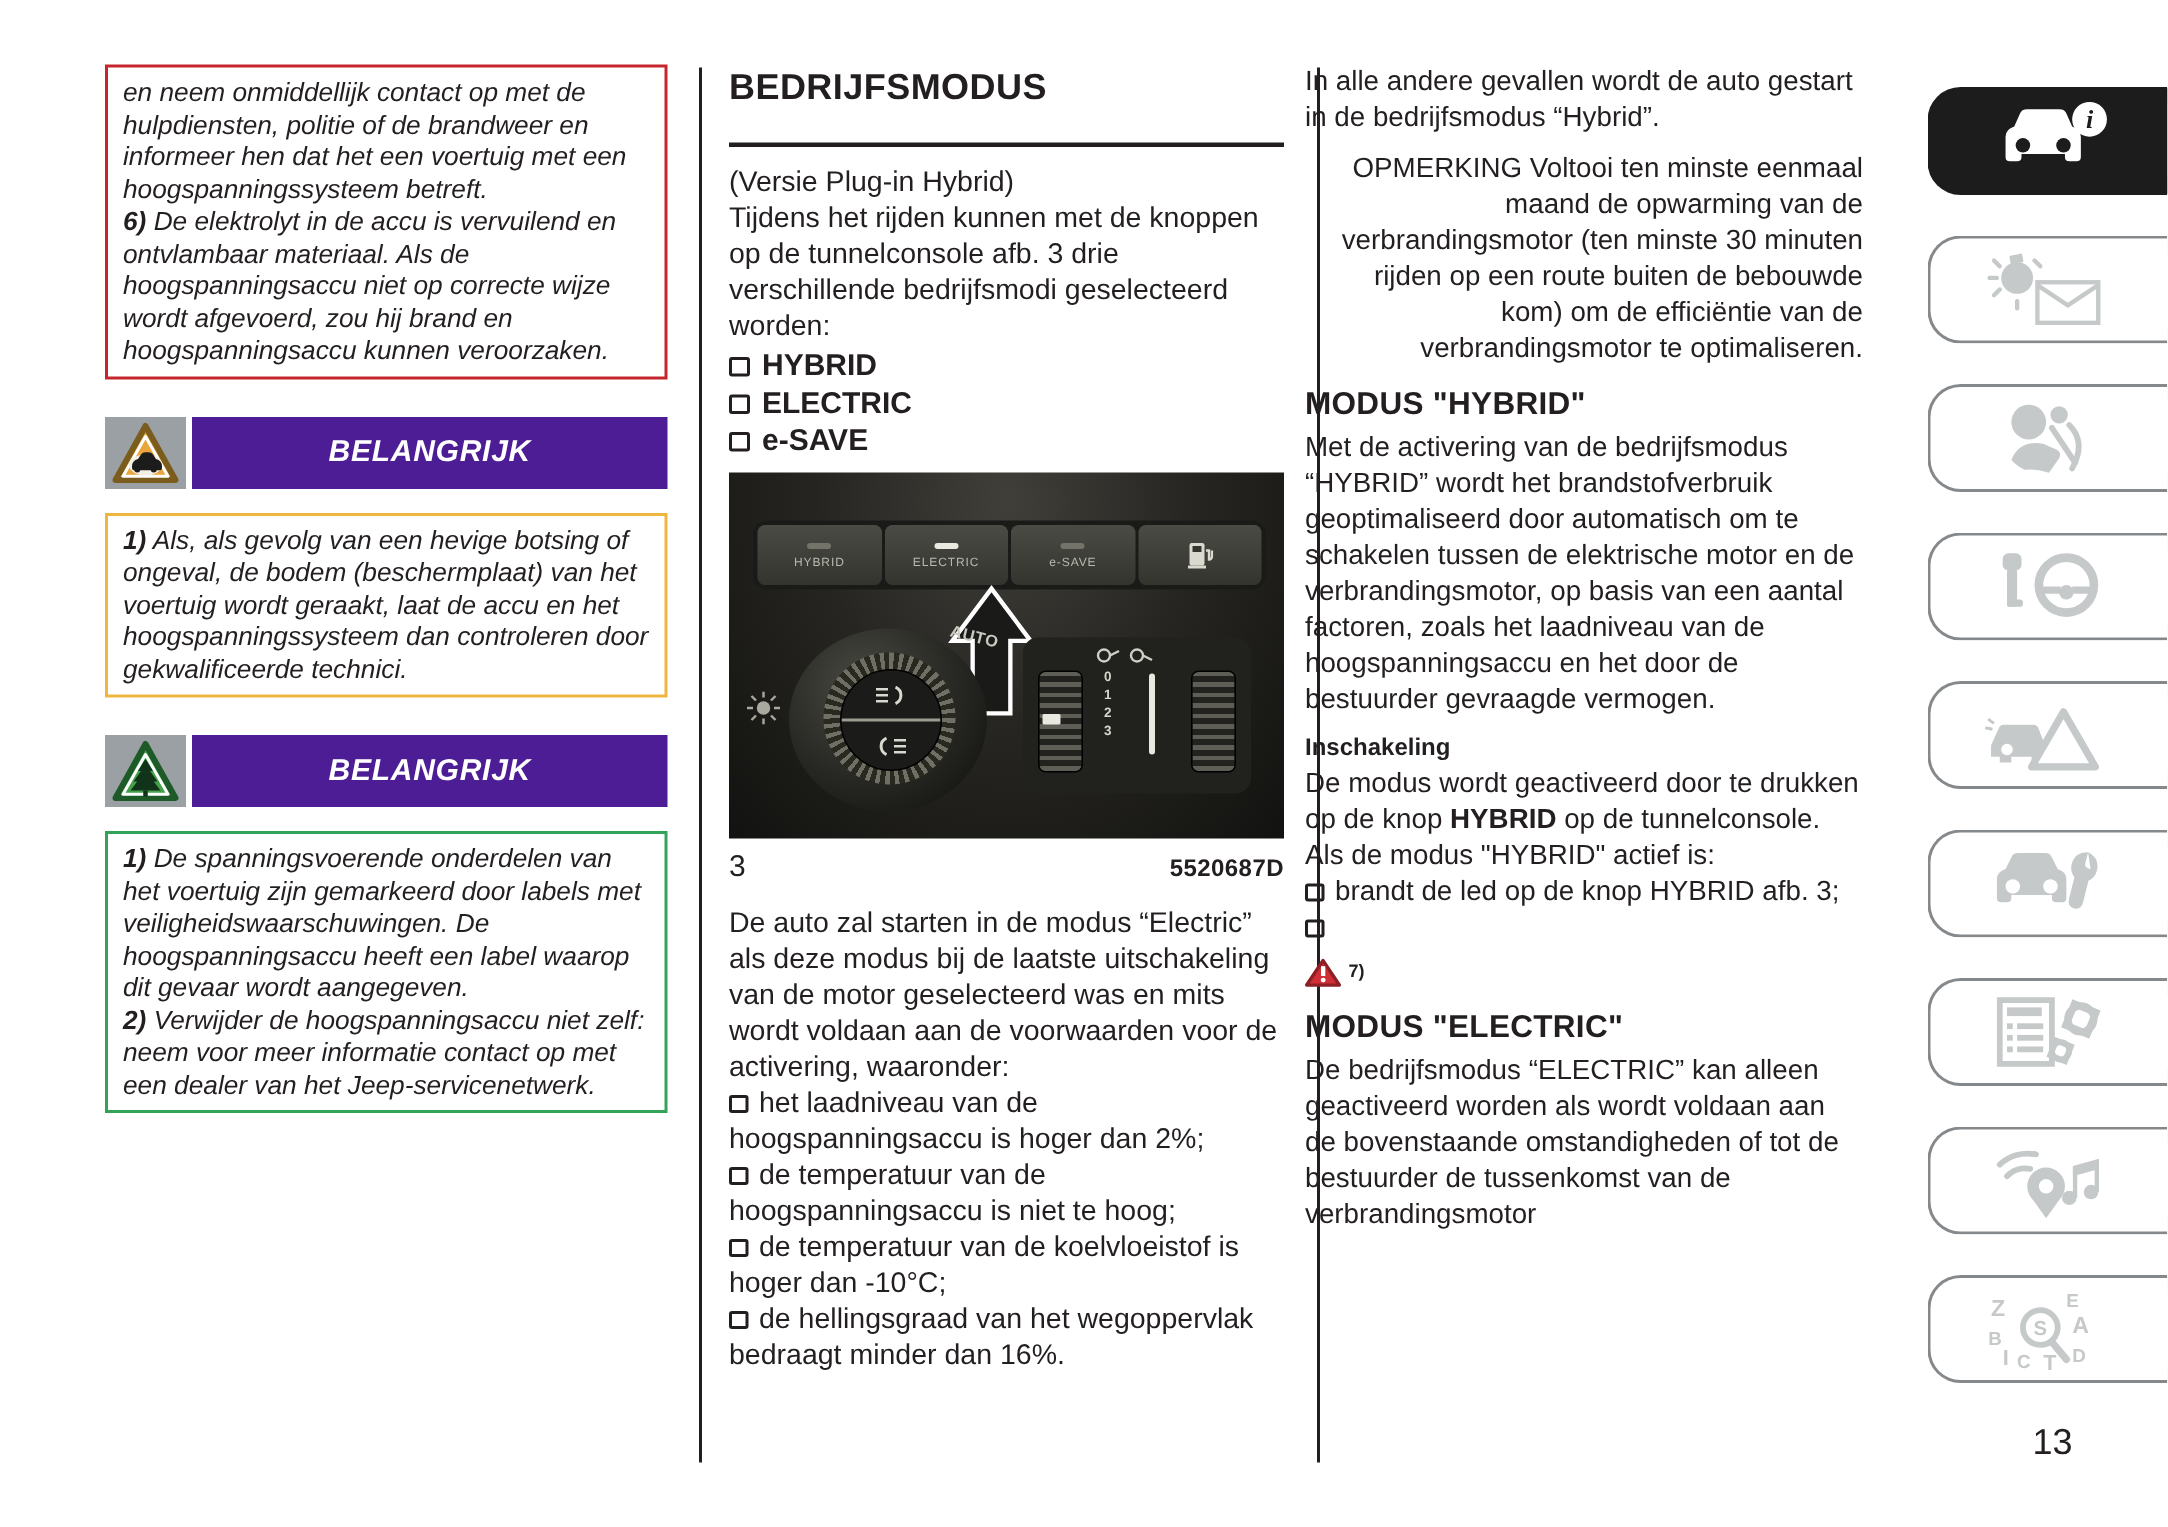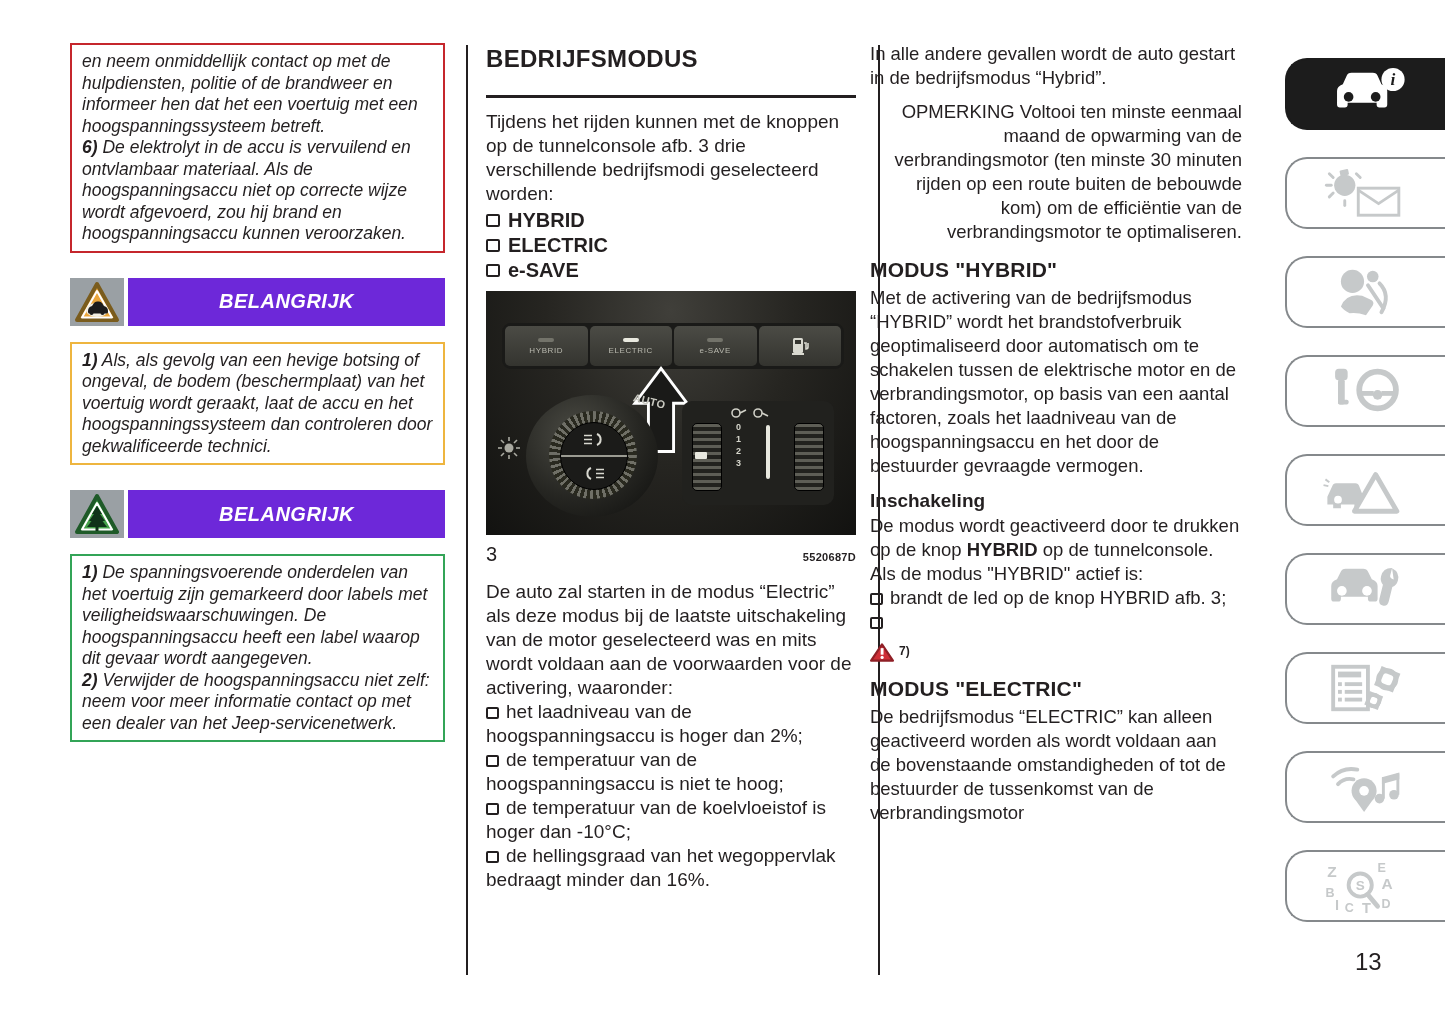--- a/index.html
+++ b/index.html
@@ -14,21 +14,21 @@
   #col-left{left:70px;top:43px;width:375px;}
   #col-mid{left:486px;top:45px;width:370px;}
   #col-right{left:870px;top:42px;width:372px;}
 
   
   .notebox{border:2px solid;padding:6px 10px;font-style:italic;font-size:17.5px;line-height:21.5px;}
   .notebox .num{font-weight:bold;}
   #redbox{border-color:#c5262c;}
   #yellowbox{border-color:#eeb53f;margin-top:16px;}
   #greenbox{border-color:#33a457;margin-top:16px;}
-  .banner{margin-top:25px;height:48px;background:#6d28d9;display:flex;align-items:stretch;}
+  .banner{margin-top:25px;height:48px;background:#4c1d95;display:flex;align-items:stretch;}
   .banner .iconbox{width:54px;display:flex;align-items:center;justify-content:center;background:#9aa0a4;}
   .banner .gapstripe{width:4px;background:#ffffff;}
   .banner .blabel{flex:1;display:flex;align-items:center;justify-content:center;
     color:#ffffff;font-weight:bold;font-style:italic;font-size:20px;letter-spacing:.5px;}
 
   
   .h1{font-size:24px;font-weight:bold;letter-spacing:.3px;border-bottom:3px solid #231f20;
       padding-bottom:22px;margin:0 0 12px 0;}
   .body{font-size:19px;line-height:24px;margin:0;}
   .modes{margin:2px 0 6px 0;}
@@ -68,27 +68,27 @@
   .wheel{position:absolute;top:22px;width:28px;height:66px;border-radius:5px;border:1px solid #000;
     background:repeating-linear-gradient(180deg,#5e5e56 0 3px,#22221e 3px 7px);}
   .w1{left:10px;} .w2{right:10px;}
   .wmark{position:absolute;left:2px;top:28px;width:12px;height:7px;background:#e8e8df;border-radius:1px;}
   .digits{position:absolute;left:54px;top:22px;display:flex;flex-direction:column;gap:3px;
     color:#d6d6cc;font-size:9px;font-weight:bold;line-height:1;}
   .stick{position:absolute;left:84px;top:24px;width:4px;height:54px;background:#e8e8df;border-radius:2px;}
   .picons{position:absolute;left:46px;top:5px;}
   .fig-caption{display:flex;justify-content:space-between;align-items:baseline;margin:8px 0 14px 0;}
   .fig-num{font-size:20px;}
-  .fig-code{font-weight:bold;font-size:11px;letter-spacing:.3px;}
+  .fig-code{font-weight:bold;font-size:16px;letter-spacing:.3px;}
 
   
   .rbody{font-size:18.5px;line-height:24px;margin:0;}
   .mt10{margin-top:10px;text-align:right;}
   .h2{font-size:21px;font-weight:bold;letter-spacing:.2px;margin:14px 0 4px 0;}
-  .h3{font-size:19px;font-weight:bold;margin:12px 0 2px 0;}
+  .h3{font-size:16px;font-weight:bold;margin:12px 0 2px 0;}
   .warnrow{display:flex;align-items:flex-start;gap:5px;margin-top:8px;}
   .warnref{font-weight:bold;font-size:12px;position:relative;top:2px;}
 
   
   .tab{position:absolute;left:1285px;width:160px;height:72px;background:#ffffff;
     border:2px solid #85898c;border-right:none;border-radius:22px 0 0 22px;
     display:flex;align-items:center;justify-content:center;color:#c6c9ca;--bg:#ffffff;box-sizing:border-box;}
   .tab.active{background:#1c1c1c;border-color:#1c1c1c;color:#ffffff;--bg:#1c1c1c;}
   .pagenum{position:absolute;left:1343px;top:948px;font-size:24px;margin-left:12px;}
 </style>
@@ -137,20 +137,21 @@
   <div class="notebox" id="greenbox">
     <span class="num">1)</span><span> De spanningsvoerende onderdelen van het voertuig zijn gemarkeerd door labels met veiligheidswaarschuwingen. De hoogspanningsaccu heeft een label waarop dit gevaar wordt aangegeven.</span><br>
     <span class="num">2)</span><span> Verwijder de hoogspanningsaccu niet zelf: neem voor meer informatie contact op met een dealer van het Jeep-servicenetwerk.</span>
   </div>
 </div>
 
 <div class="vdivider" id="div1"></div>
 
 <div class="col" id="col-mid">
   <h1 class="h1">BEDRIJFSMODUS</h1>
+  <p class="body">(Versie Plug-in Hybrid)</p>
   <p class="body">Tijdens het rijden kunnen met de knoppen op de tunnelconsole afb. 3 drie verschillende bedrijfsmodi geselecteerd worden:</p>
 
   <div class="modes">
     <div class="mode-row">
         <span class="bul"></span>
         <span class="mlabel">HYBRID</span>
       </div>
     <div class="mode-row">
         <span class="bul"></span>
         <span class="mlabel">ELECTRIC</span>

